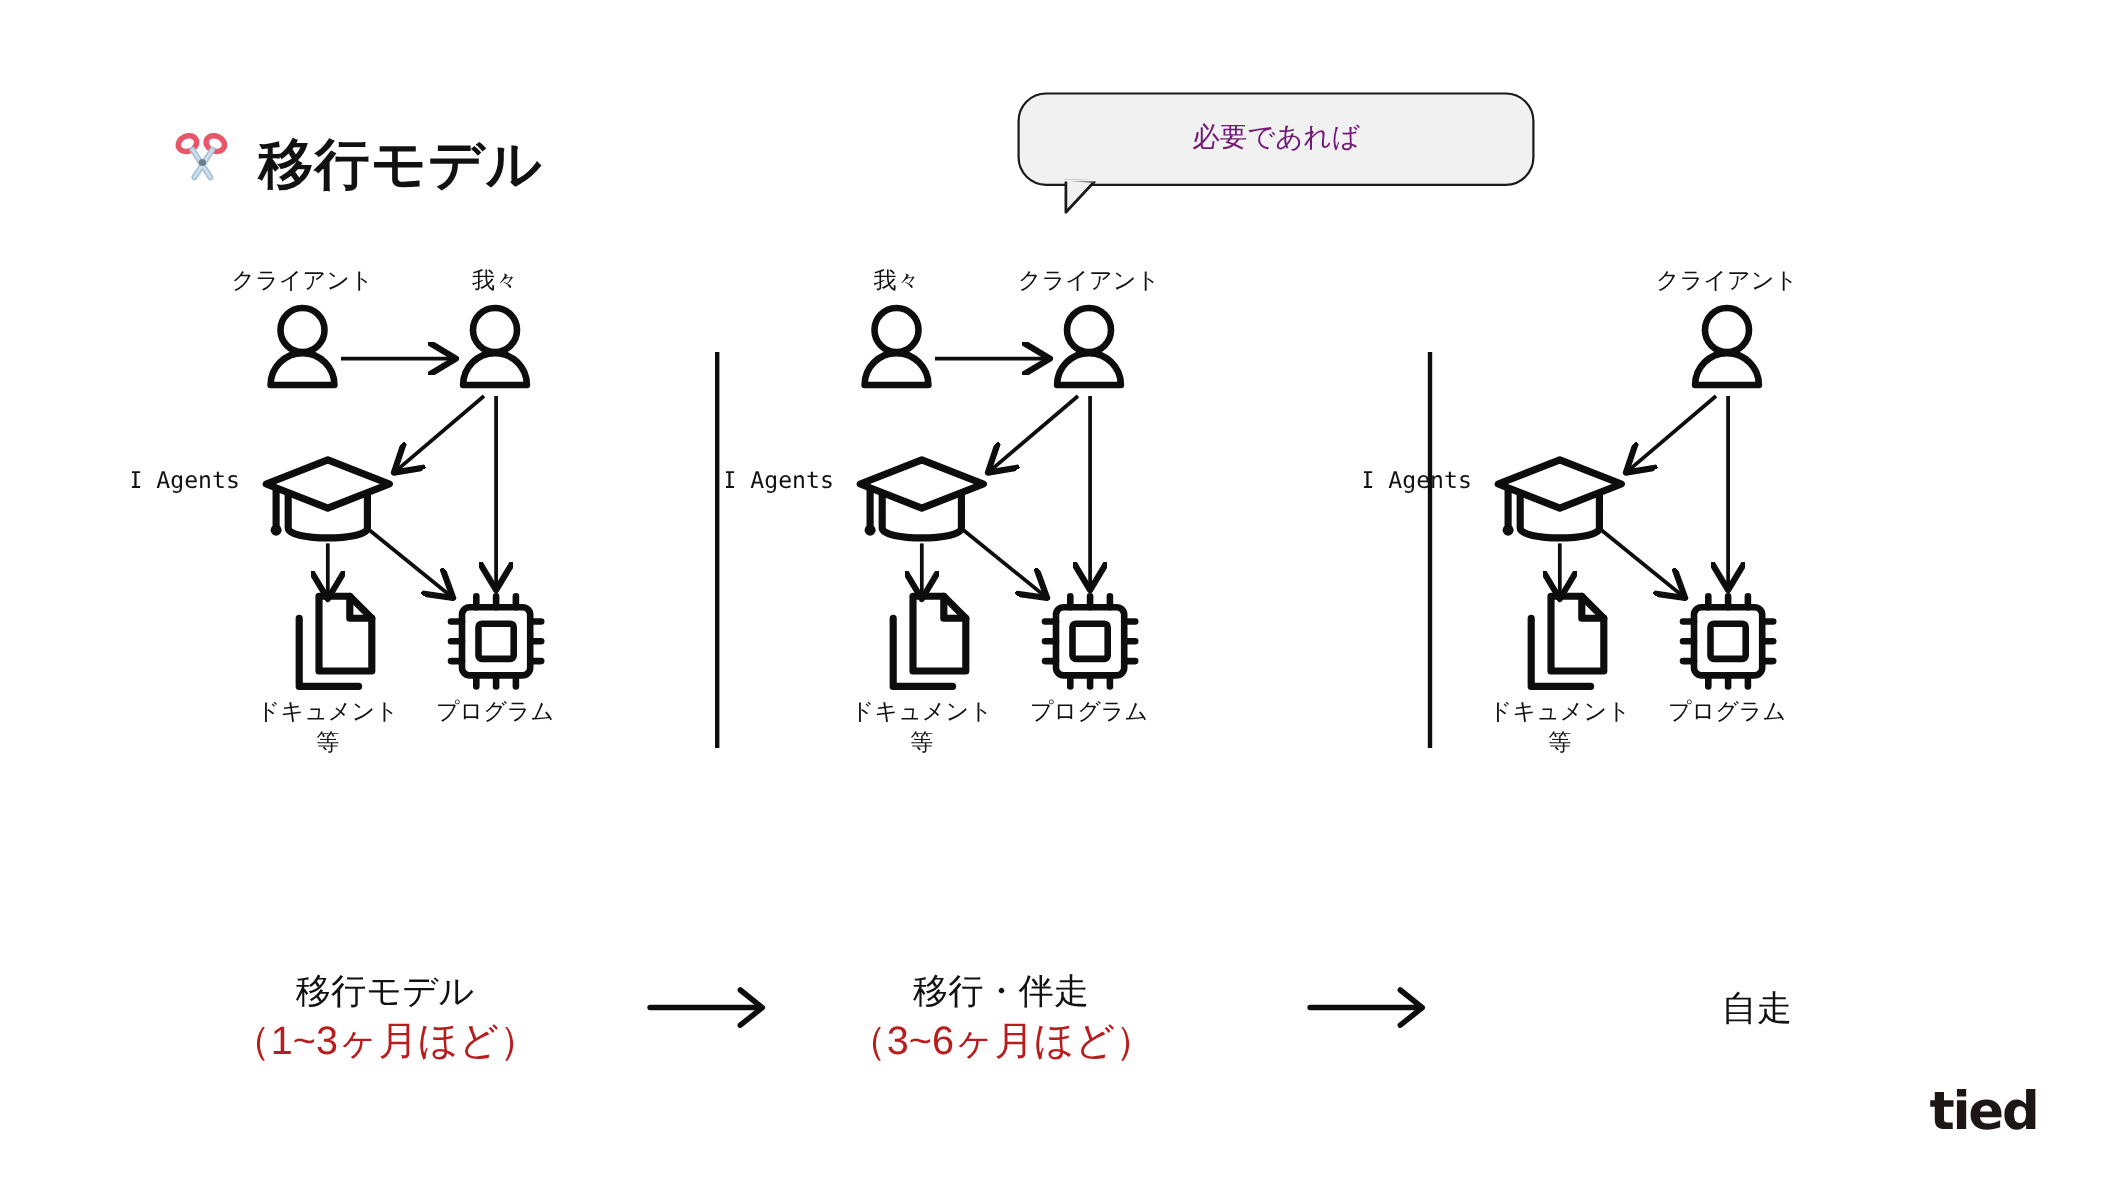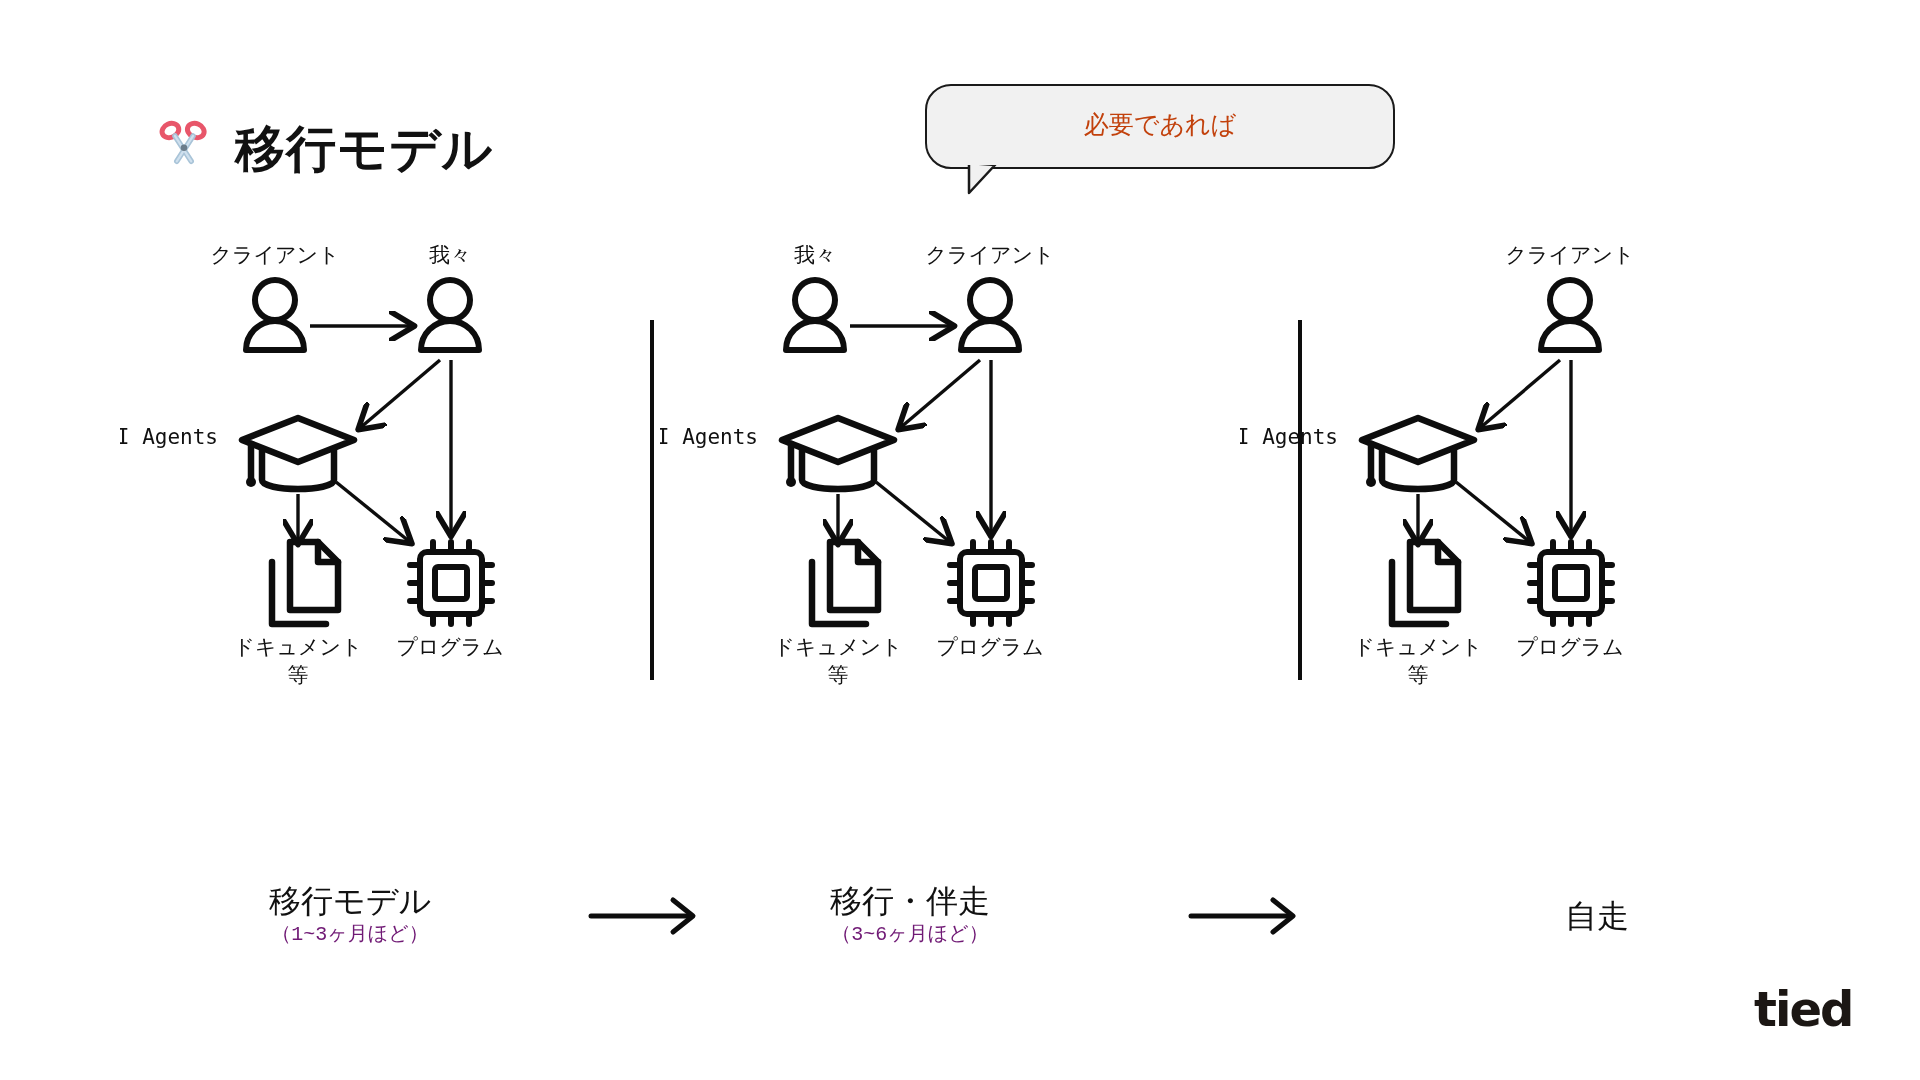--- a/index.html
+++ b/index.html
@@ -28,21 +28,21 @@
   .bubble {
     position: relative;
     background: #f1f1f1;
     border: 2.5px solid #1a1a1a;
     border-radius: 26px;
     padding: 20px 34px 22px 34px;
     min-width: 470px;
     text-align: center;
   }
   .bubble-line {
-    font-size: 25px; color: #c2410c; line-height: 1.55;
+    font-size: 25px; color: #701a75; line-height: 1.55;
     font-family: "DejaVu Sans", "Liberation Sans", sans-serif;
     white-space: nowrap;
   }
   .bubble-tail {
     position: absolute; left: 38px; bottom: -28px;
     width: 46px; height: 32px;
   }
 
   
   .panel { position: absolute; top: 242px; width: 520px; height: 560px; }
@@ -72,22 +72,22 @@
   
   .phase { position: absolute; text-align: center; width: 460px; }
   #phase-1 { left: 120px; top: 880px; }
   #phase-2 { left: 680px; top: 880px; }
   #phase-3 { left: 1367px; top: 895px; }
   .phase-name {
     font-size: 32px; color: #111; line-height: 1.32;
     font-family: "DejaVu Sans", "Liberation Sans", sans-serif;
   }
   .phase-dur {
-    font-size: 20px; color: #701a75; line-height: 1.32;
-    font-family: Liberation Mono, monospace;
+    font-size: 36px; color: #b91c1c; line-height: 1.32;
+    font-family: Liberation Sans, sans-serif;
   }
 
   
   .trans-arrow { position: absolute; width: 120px; height: 48px; top: 892px; }
   #trans-1 { left: 585px; }
   #trans-2 { left: 1185px; }
 
   
   .logo {
     position: absolute; right: 48px; bottom: 40px;

